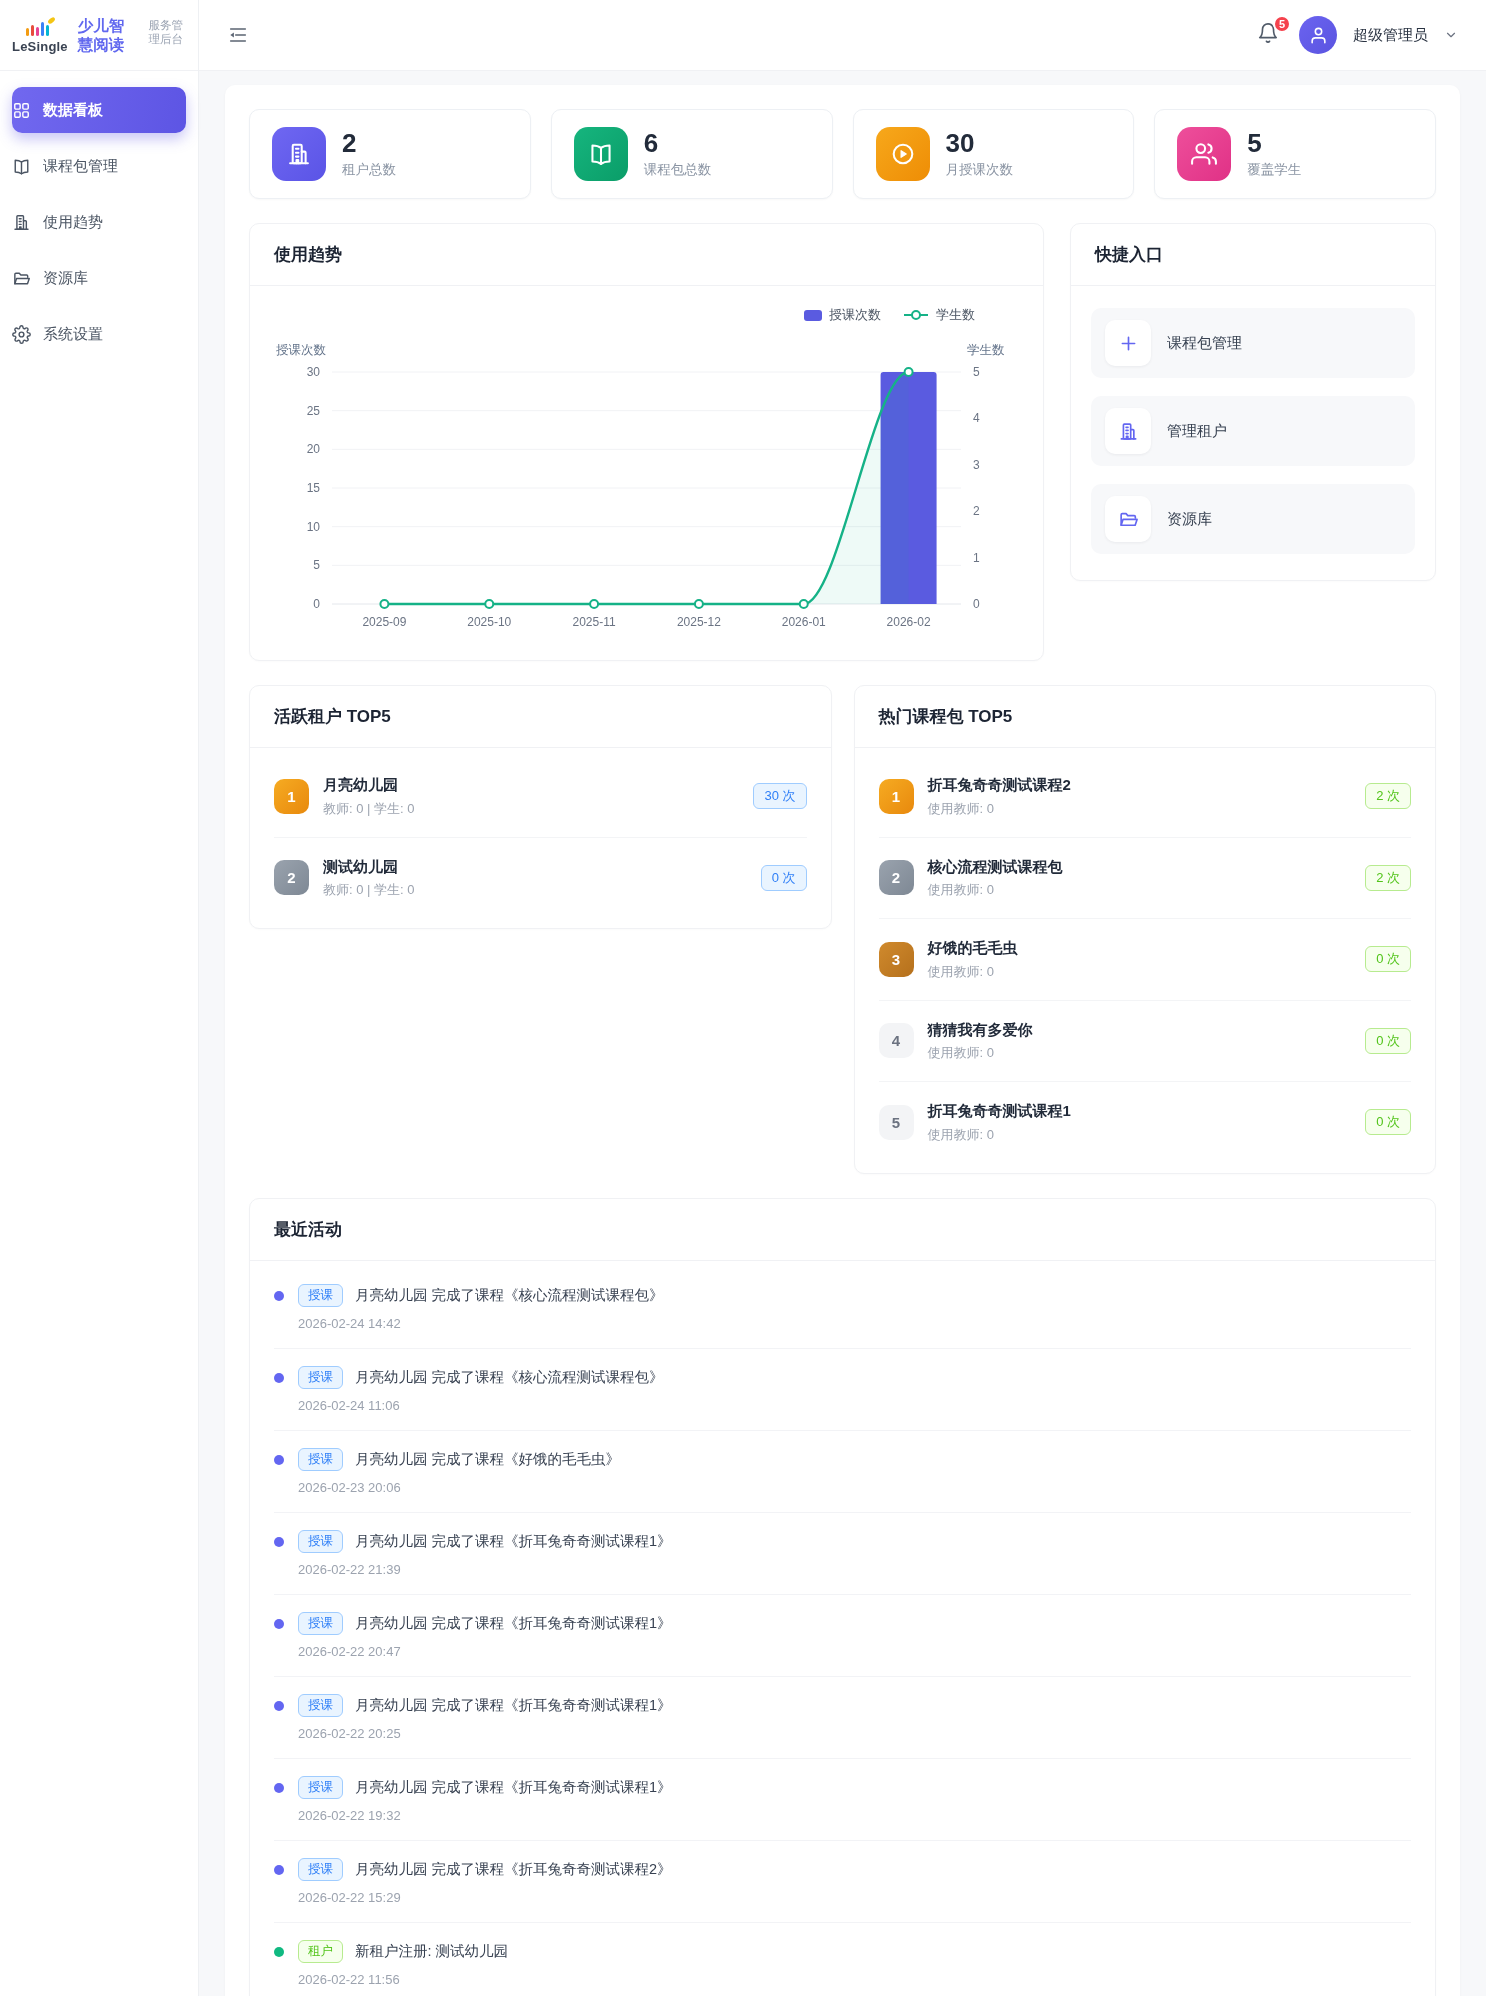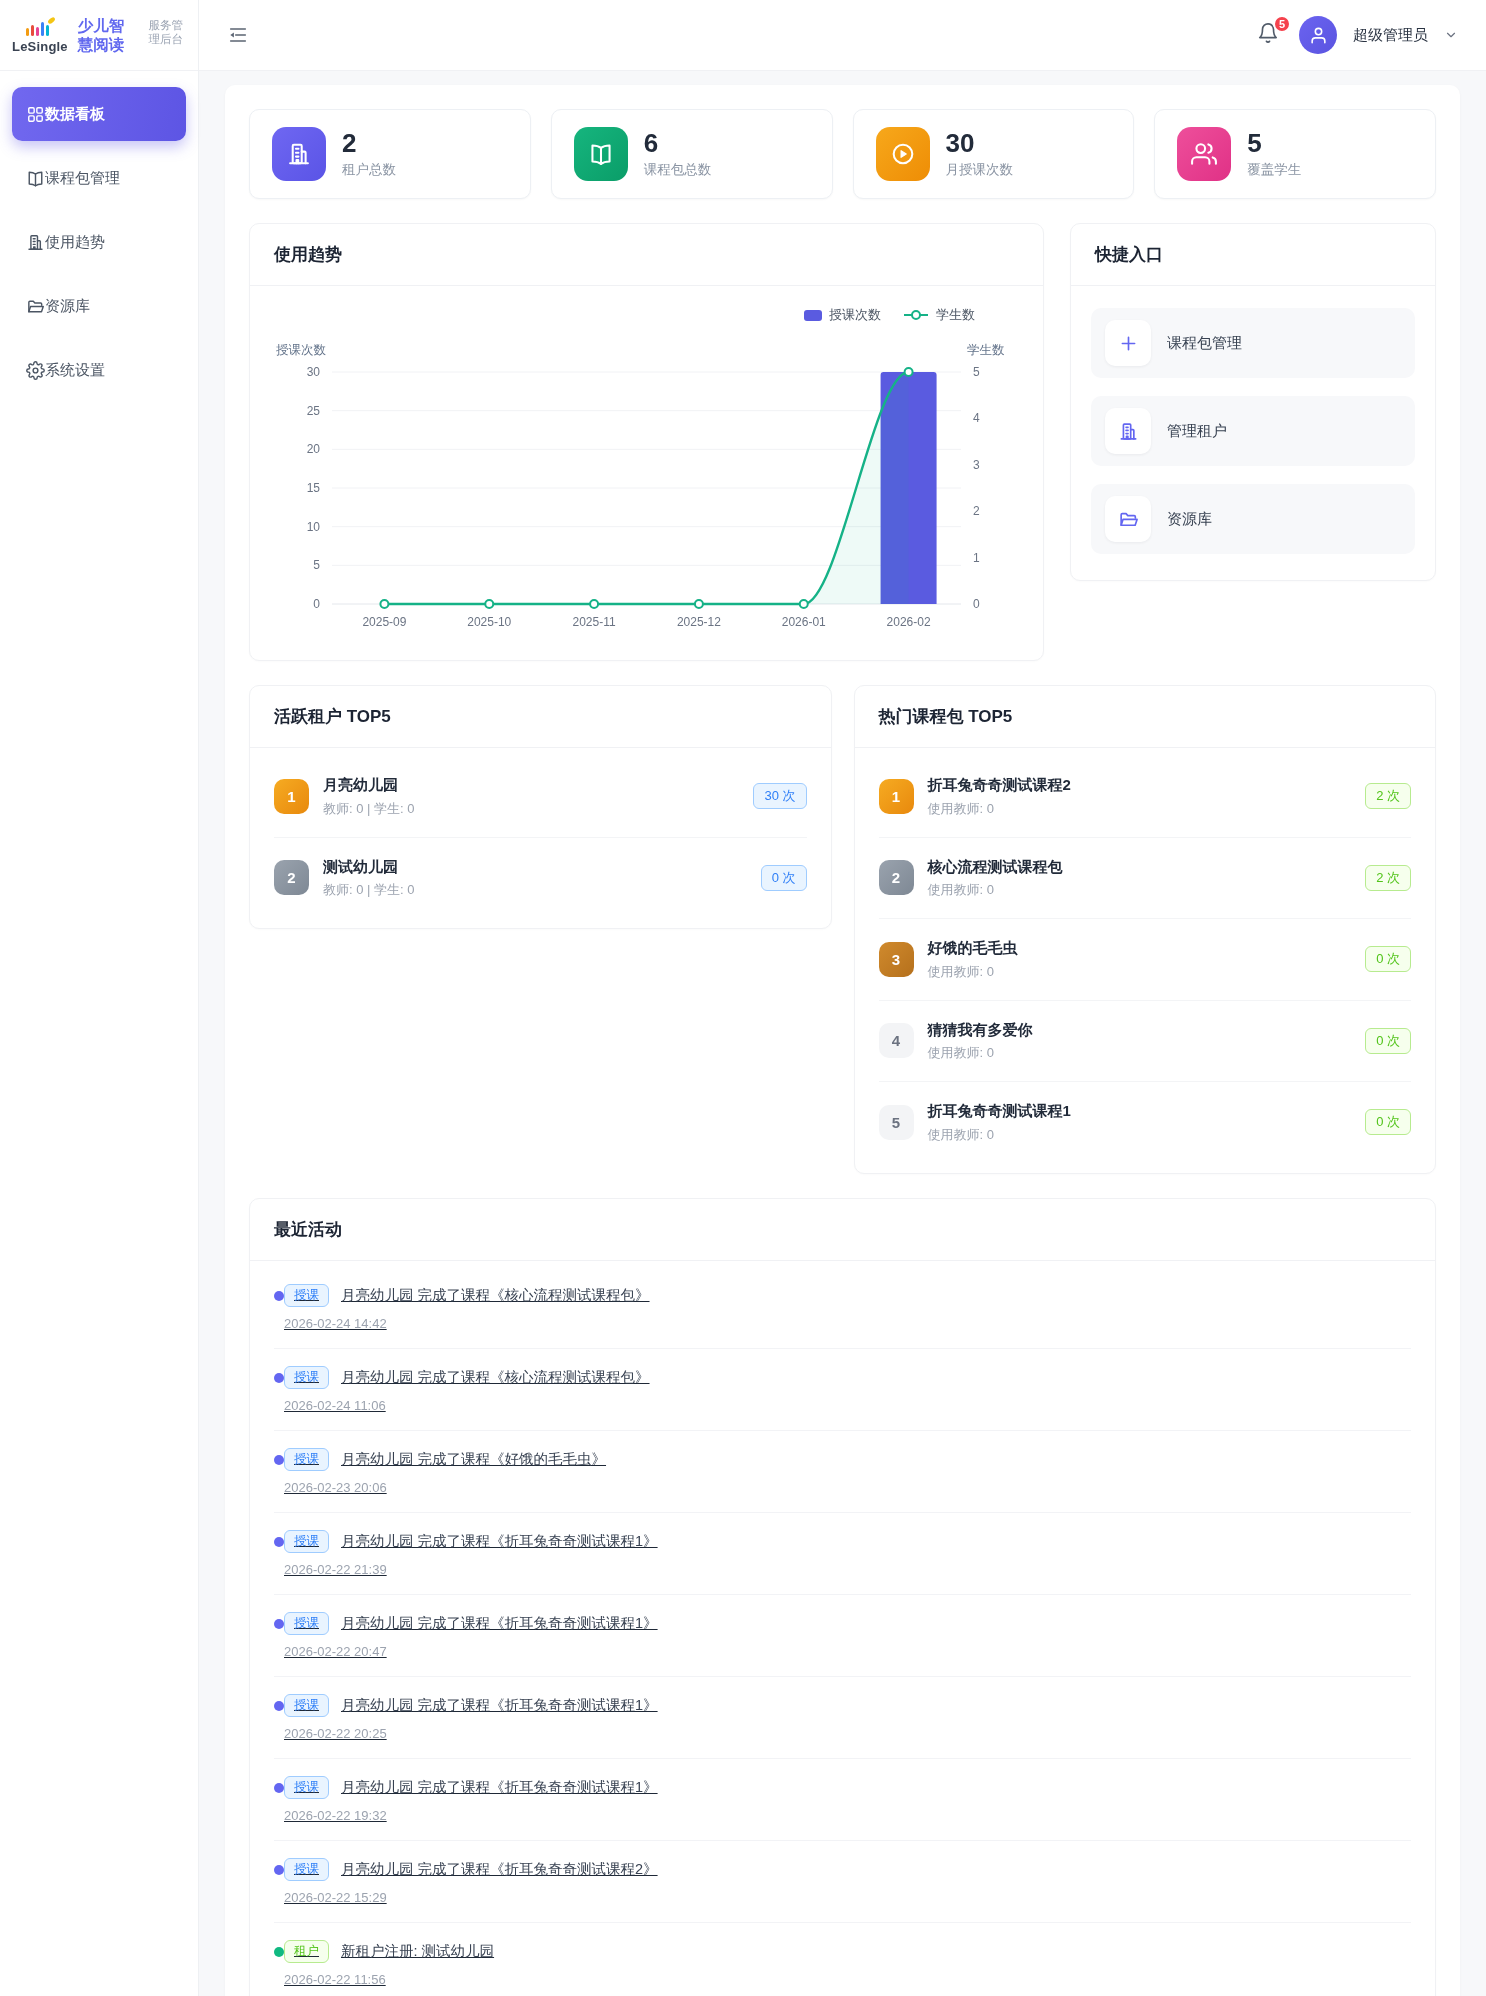--- a/index.html
+++ b/index.html
@@ -9,21 +9,21 @@
   
   .sidebar{width:198px;background:#fff;border-right:1px solid #eef0f3;flex-shrink:0;display:flex;flex-direction:column;}
   .logo-block{height:70px;border-bottom:1px solid #f0f1f4;display:flex;align-items:center;gap:10px;padding:0 12px;}
   .logo-mark{display:flex;flex-direction:column;align-items:center;width:58px;}
   .logo-mark svg{display:block;}
   .logo-text{font-size:13px;font-weight:700;color:#3a4352;letter-spacing:.2px;margin-top:1px;}
   .brand-col{display:flex;flex-direction:row;line-height:1.25;}
   .brand-title{font-size:15.5px;font-weight:700;color:#6168ef;}
   .brand-sub{font-size:11.5px;color:#9aa3b2;margin-top:2px;margin-left:20px;}
   .nav{padding:16px 12px;display:flex;flex-direction:column;gap:10px;}
-  .nav-item{display:flex;align-items:center;height:54px;padding:0 14px;border-radius:10px;color:#4b5563;font-size:15px;cursor:pointer;}
+  .nav-item{display:flex;align-items:center;gap:12px;height:46px;padding:0 0;border-radius:10px;color:#4b5563;font-size:15px;cursor:pointer;}
   .nav-item .nav-icon{width:19px;height:19px;display:inline-flex;}
   .nav-item .nav-icon svg{width:19px;height:19px;stroke:currentColor;fill:none;stroke-width:1.8;stroke-linecap:round;stroke-linejoin:round;}
   .nav-item.active{background:linear-gradient(100deg,#7168ef 0%,#5d55e4 100%);color:#fff;box-shadow:0 6px 14px rgba(96,90,230,.35);font-weight:600;}
 
   
   .main{flex:1;display:flex;flex-direction:column;}
   .topbar{height:70px;background:#fff;border-bottom:1px solid #f0f1f4;display:flex;align-items:center;justify-content:space-between;padding:0 28px;}
   .collapse-btn{width:24px;height:24px;color:#5b6472;cursor:pointer;display:flex;align-items:center;}
   .collapse-btn svg{width:22px;height:22px;stroke:currentColor;fill:currentColor;stroke-width:1.6;stroke-linecap:round;}
   .topbar-right{display:flex;align-items:center;gap:16px;}
@@ -81,21 +81,21 @@
   .rank-plain{background:#f3f4f6;color:#6b7280;font-weight:600;}
   .top-meta{flex:1;min-width:0;}
   .top-name{font-size:15px;font-weight:600;color:#222b3a;line-height:1.3;}
   .top-sub{font-size:13px;color:#9ca3af;margin-top:5px;}
   .pill{font-size:13px;border-radius:6px;padding:3px 10px;white-space:nowrap;border:1px solid transparent;}
   .pill-blue{color:#2f7ff7;background:#e9f4ff;border-color:#9fccff;}
   .pill-green{color:#52c41a;background:#f6ffed;border-color:#b7eb8f;}
 
   
   .recent-body{padding:6px 24px 10px;}
-  .recent-item{display:flex;gap:0;padding:17px 0;border-bottom:1px solid #f2f3f6;text-decoration:underline;}
+  .recent-item{display:flex;gap:14px;padding:17px 0;border-bottom:1px solid #f2f3f6;}
   .recent-item:last-child{border-bottom:none;}
   .dot{width:10px;height:10px;border-radius:50%;margin-top:7px;flex-shrink:0;}
   .dot-lesson{background:#6366f1;}
   .dot-tenant{background:#10b981;}
   .recent-content{flex:1;}
   .recent-line{display:flex;align-items:center;gap:12px;}
   .tag{font-size:12.5px;border-radius:6px;padding:2px 9px;border:1px solid transparent;flex-shrink:0;}
   .tag-lesson{color:#2f7ff7;background:#e9f4ff;border-color:#9fccff;}
   .tag-tenant{color:#52c41a;background:#f6ffed;border-color:#b7eb8f;}
   .recent-text{font-size:14.5px;color:#374151;}

